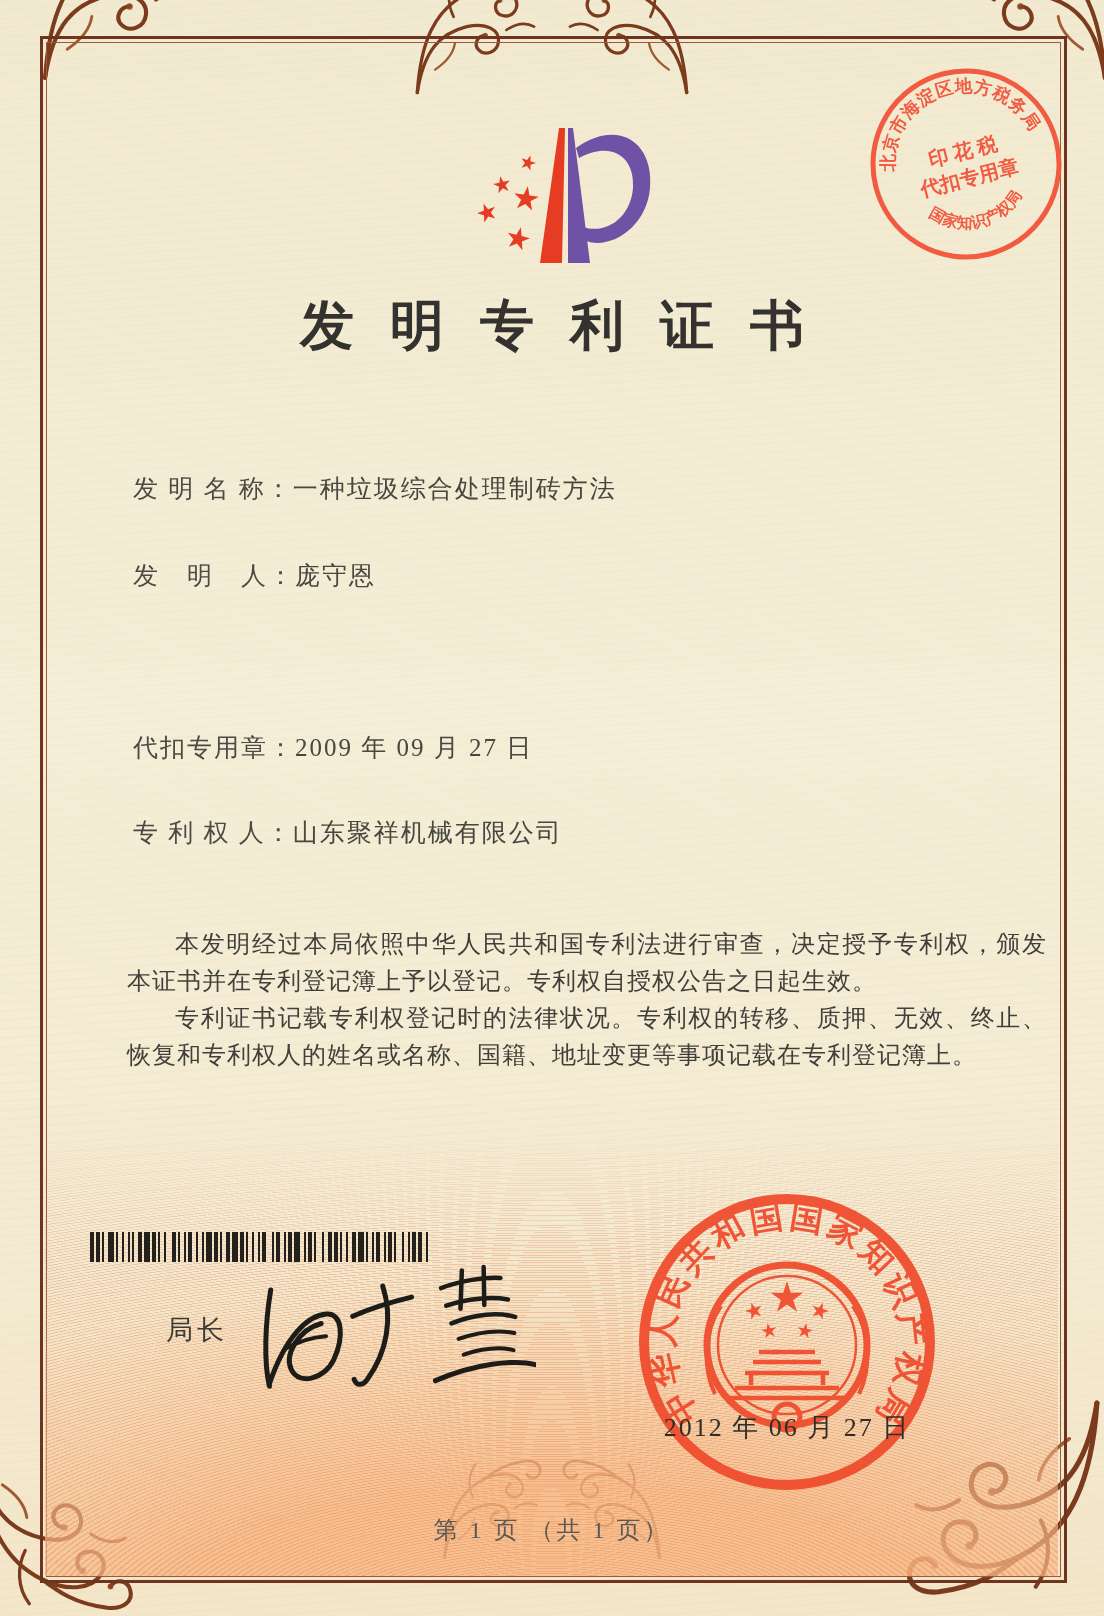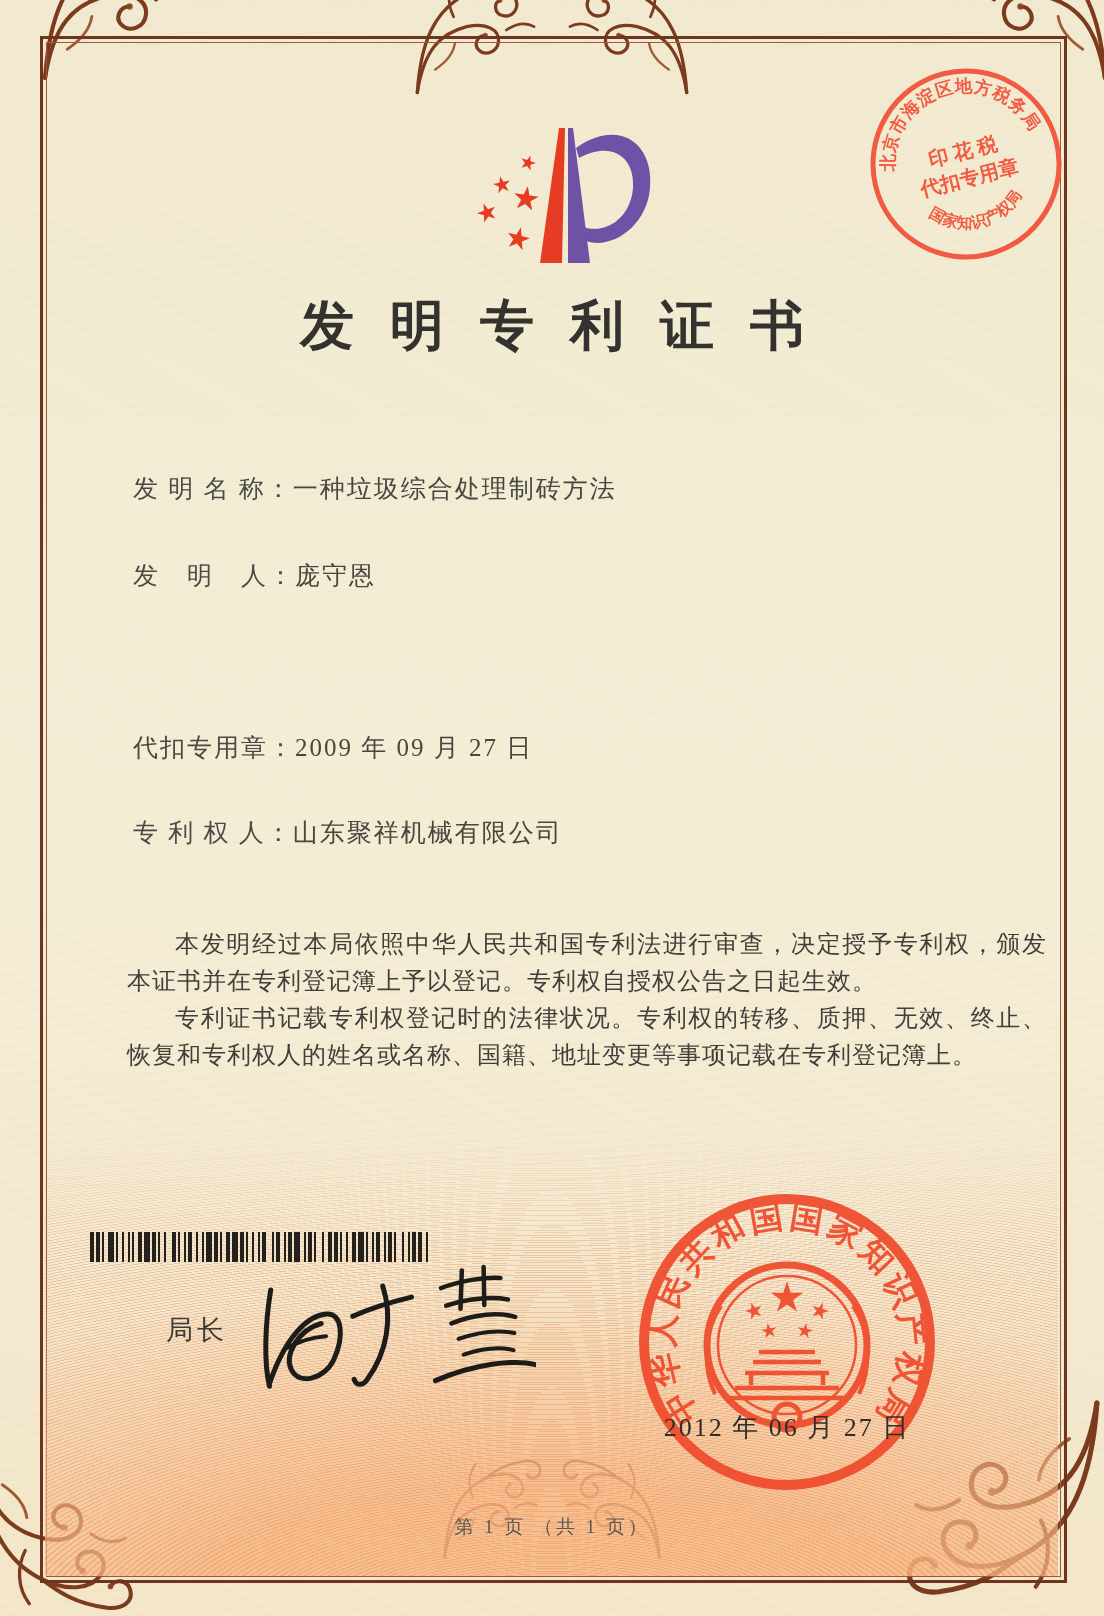--- a/index.html
+++ b/index.html
@@ -32,21 +32,21 @@
   .body-text p{margin:0;text-indent:2em;letter-spacing:1px;}
   .barcode{left:90px;top:1232px;width:372px;height:30px;display:flex;overflow:hidden;align-items:stretch;}
   .barcode span{flex:0 0 auto;height:100%;}
   .barcode .bar{background:#24211d;}
   .barcode .gap{background:transparent;}
   .sig-role{left:166px;top:1312px;font-size:27px;color:#3c3b36;letter-spacing:4px;}
   .sig-svg{left:236px;top:1258px;}
   .seal-svg{left:627px;top:1182px;}
   .seal-date{left:657px;top:1410px;width:260px;text-align:center;font-size:26px;color:#2f2e2a;letter-spacing:2px;z-index:5;}
   .tax-svg{left:860px;top:58px;}
-  .footer{left:0;top:1514px;width:1104px;text-align:center;font-size:19px;color:#5a5954;letter-spacing:3px;}
+  .footer{left:0;top:1514px;width:1104px;text-align:center;font-size:24px;color:#5a5954;letter-spacing:3px;}
   svg{display:block;}
 </style>
 </head>
 <body>
 
 <div class="page">
 
   <svg class="abs" style="left:0;top:0;pointer-events:none;" width="1104" height="1616" viewBox="0 0 1104 1616">
     <defs>
       <g id="flourish">

